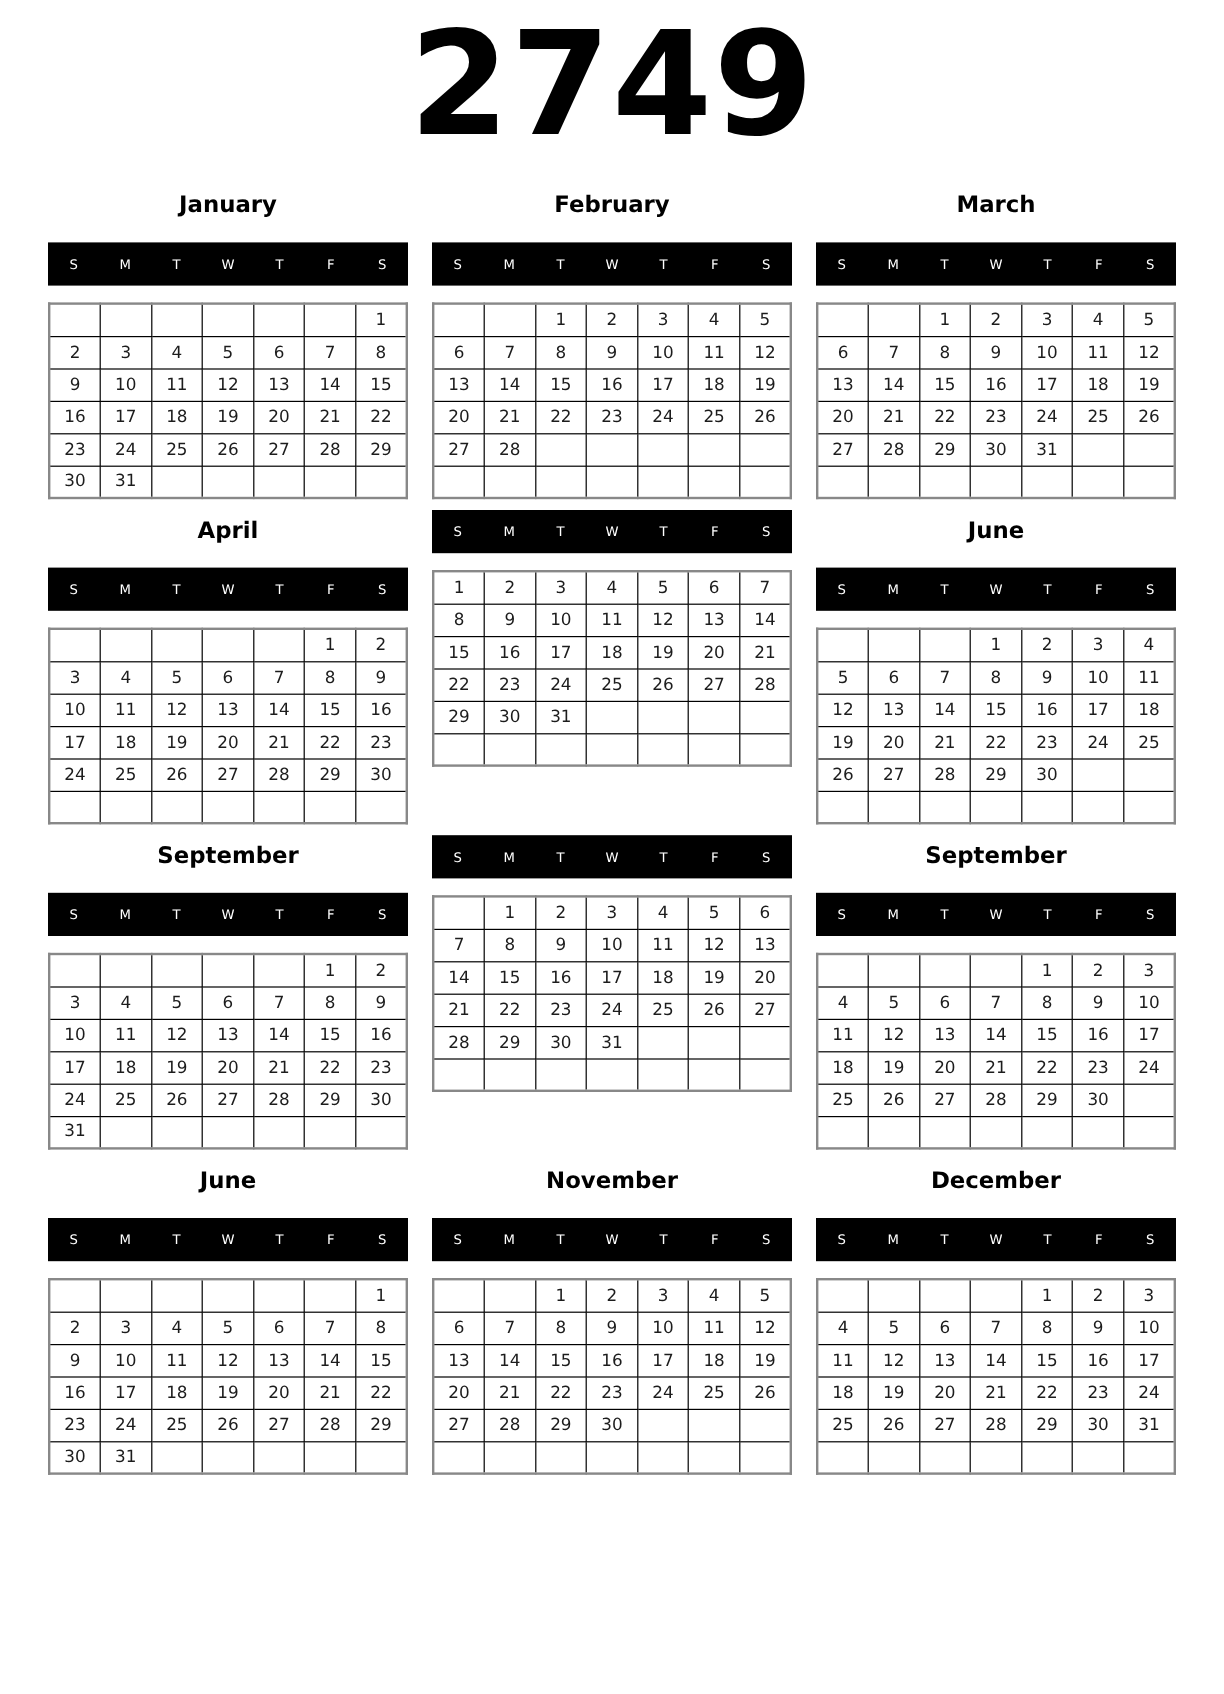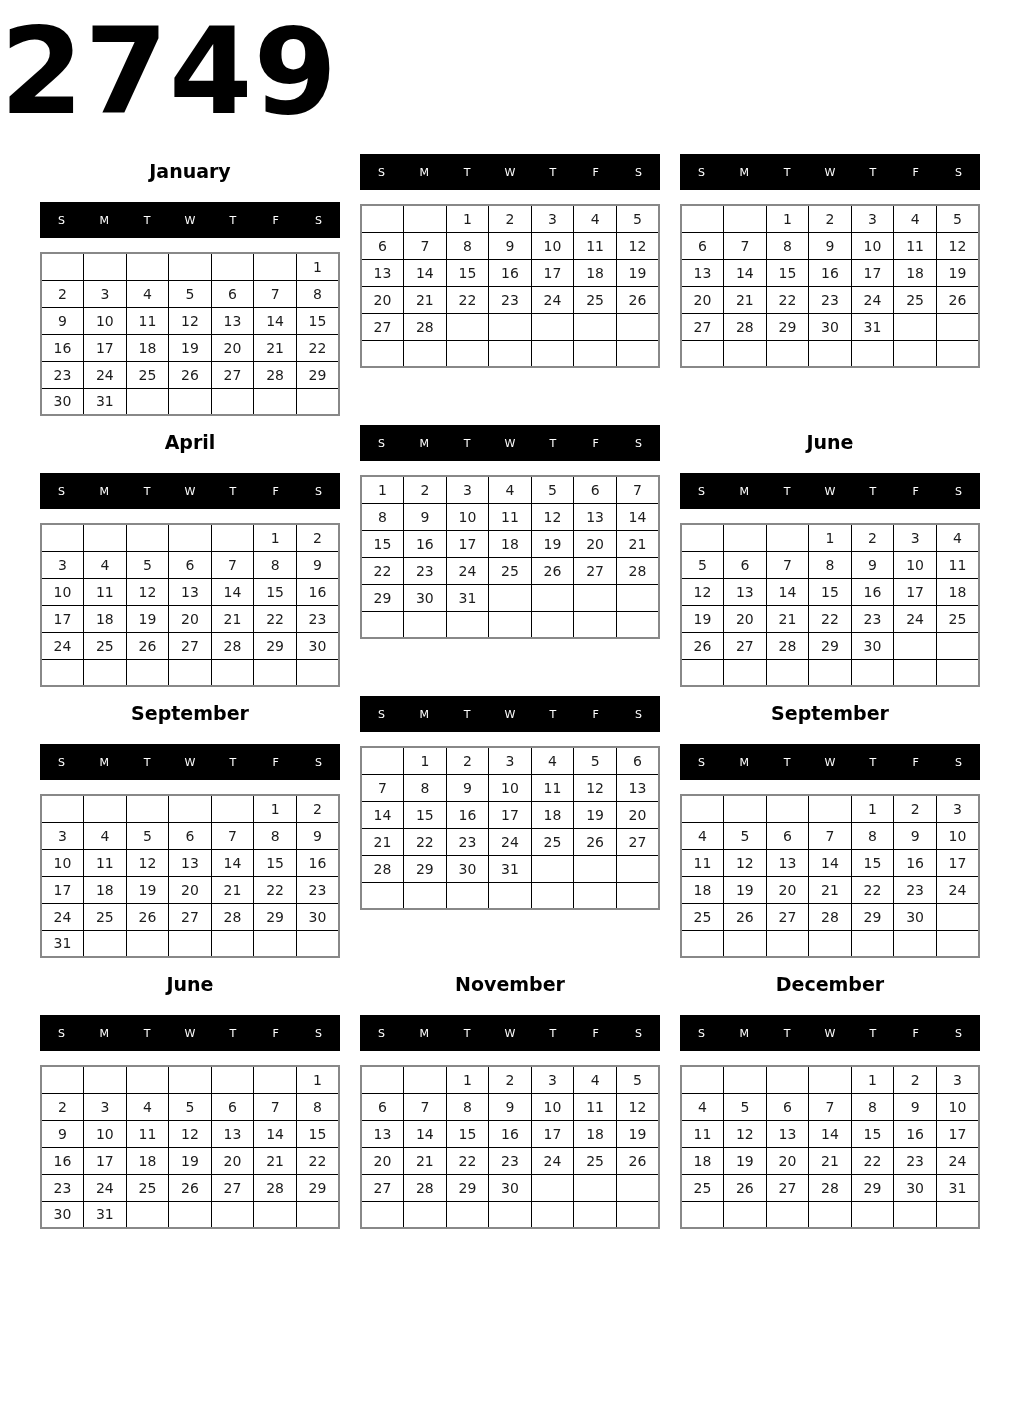--- a/index.html
+++ b/index.html
@@ -14,20 +14,21 @@
   * { box-sizing: border-box; }
   html, body { margin: 0; padding: 0; }
   body {
     width: 1020px;
     height: 1412px;
     background: var(--page-bg);
     font-family: "DejaVu Sans", "Liberation Sans", sans-serif;
     overflow: hidden;
   }
   .year-title {
+    text-align: center;
     font-size: 120px;
     font-weight: bold;
     line-height: 1.1;
     margin: 6px 0 0 0;
     color: var(--title-text);
     letter-spacing: 1px;
   }
   .calendar-months {
     display: grid;
     grid-template-columns: repeat(3, 300px);
@@ -144,90 +145,92 @@
               <td></td>
               <td></td>
               <td></td>
               <td></td>
             </tr>
           </tbody>
     </table>
   </div>
 
   <div class="month-block">
-    <div class="weekday-header">
-          <div>S</div>
-          <div>M</div>
-          <div>T</div>
-          <div>W</div>
-          <div>T</div>
-          <div>F</div>
-          <div>S</div>
-        </div>
-    <table class="month-grid">
-      <tbody>
-            <tr>
-              <td></td>
-              <td></td>
-              <td>1</td>
-              <td>2</td>
-              <td>3</td>
-              <td>4</td>
-              <td>5</td>
-            </tr>
-            <tr>
-              <td>6</td>
-              <td>7</td>
-              <td>8</td>
-              <td>9</td>
-              <td>10</td>
-              <td>11</td>
-              <td>12</td>
-            </tr>
-            <tr>
-              <td>13</td>
-              <td>14</td>
-              <td>15</td>
-              <td>16</td>
-              <td>17</td>
-              <td>18</td>
-              <td>19</td>
-            </tr>
-            <tr>
-              <td>20</td>
-              <td>21</td>
-              <td>22</td>
-              <td>23</td>
-              <td>24</td>
-              <td>25</td>
-              <td>26</td>
-            </tr>
-            <tr>
-              <td>27</td>
-              <td>28</td>
-              <td></td>
-              <td></td>
-              <td></td>
-              <td></td>
-              <td></td>
-            </tr>
-            <tr>
-              <td></td>
-              <td></td>
-              <td></td>
-              <td></td>
-              <td></td>
-              <td></td>
-              <td></td>
-            </tr>
-          </tbody>
-    </table>
-  </div>
-
-  <div class="month-block">
+    <div class="month-name">February</div>
+    <div class="weekday-header">
+          <div>S</div>
+          <div>M</div>
+          <div>T</div>
+          <div>W</div>
+          <div>T</div>
+          <div>F</div>
+          <div>S</div>
+        </div>
+    <table class="month-grid">
+      <tbody>
+            <tr>
+              <td></td>
+              <td></td>
+              <td>1</td>
+              <td>2</td>
+              <td>3</td>
+              <td>4</td>
+              <td>5</td>
+            </tr>
+            <tr>
+              <td>6</td>
+              <td>7</td>
+              <td>8</td>
+              <td>9</td>
+              <td>10</td>
+              <td>11</td>
+              <td>12</td>
+            </tr>
+            <tr>
+              <td>13</td>
+              <td>14</td>
+              <td>15</td>
+              <td>16</td>
+              <td>17</td>
+              <td>18</td>
+              <td>19</td>
+            </tr>
+            <tr>
+              <td>20</td>
+              <td>21</td>
+              <td>22</td>
+              <td>23</td>
+              <td>24</td>
+              <td>25</td>
+              <td>26</td>
+            </tr>
+            <tr>
+              <td>27</td>
+              <td>28</td>
+              <td></td>
+              <td></td>
+              <td></td>
+              <td></td>
+              <td></td>
+            </tr>
+            <tr>
+              <td></td>
+              <td></td>
+              <td></td>
+              <td></td>
+              <td></td>
+              <td></td>
+              <td></td>
+            </tr>
+          </tbody>
+    </table>
+  </div>
+
+  <div class="month-block">
+    <div class="month-name">March</div>
     <div class="weekday-header">
           <div>S</div>
           <div>M</div>
           <div>T</div>
           <div>W</div>
           <div>T</div>
           <div>F</div>
           <div>S</div>
         </div>
     <table class="month-grid">

